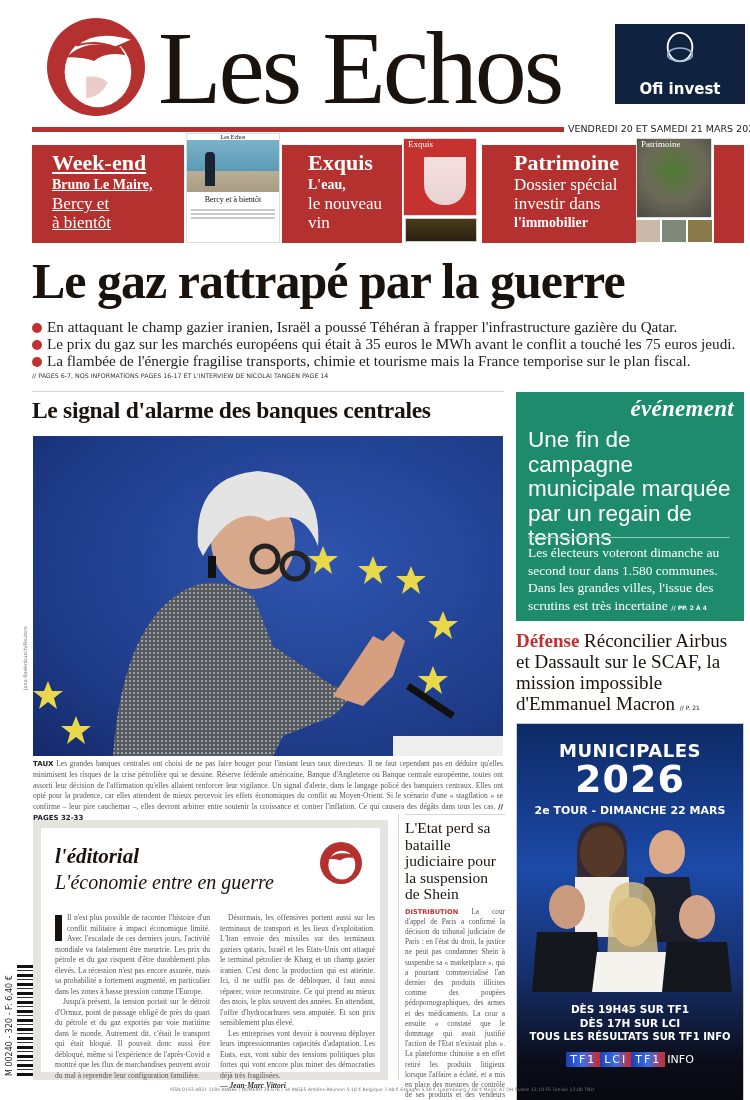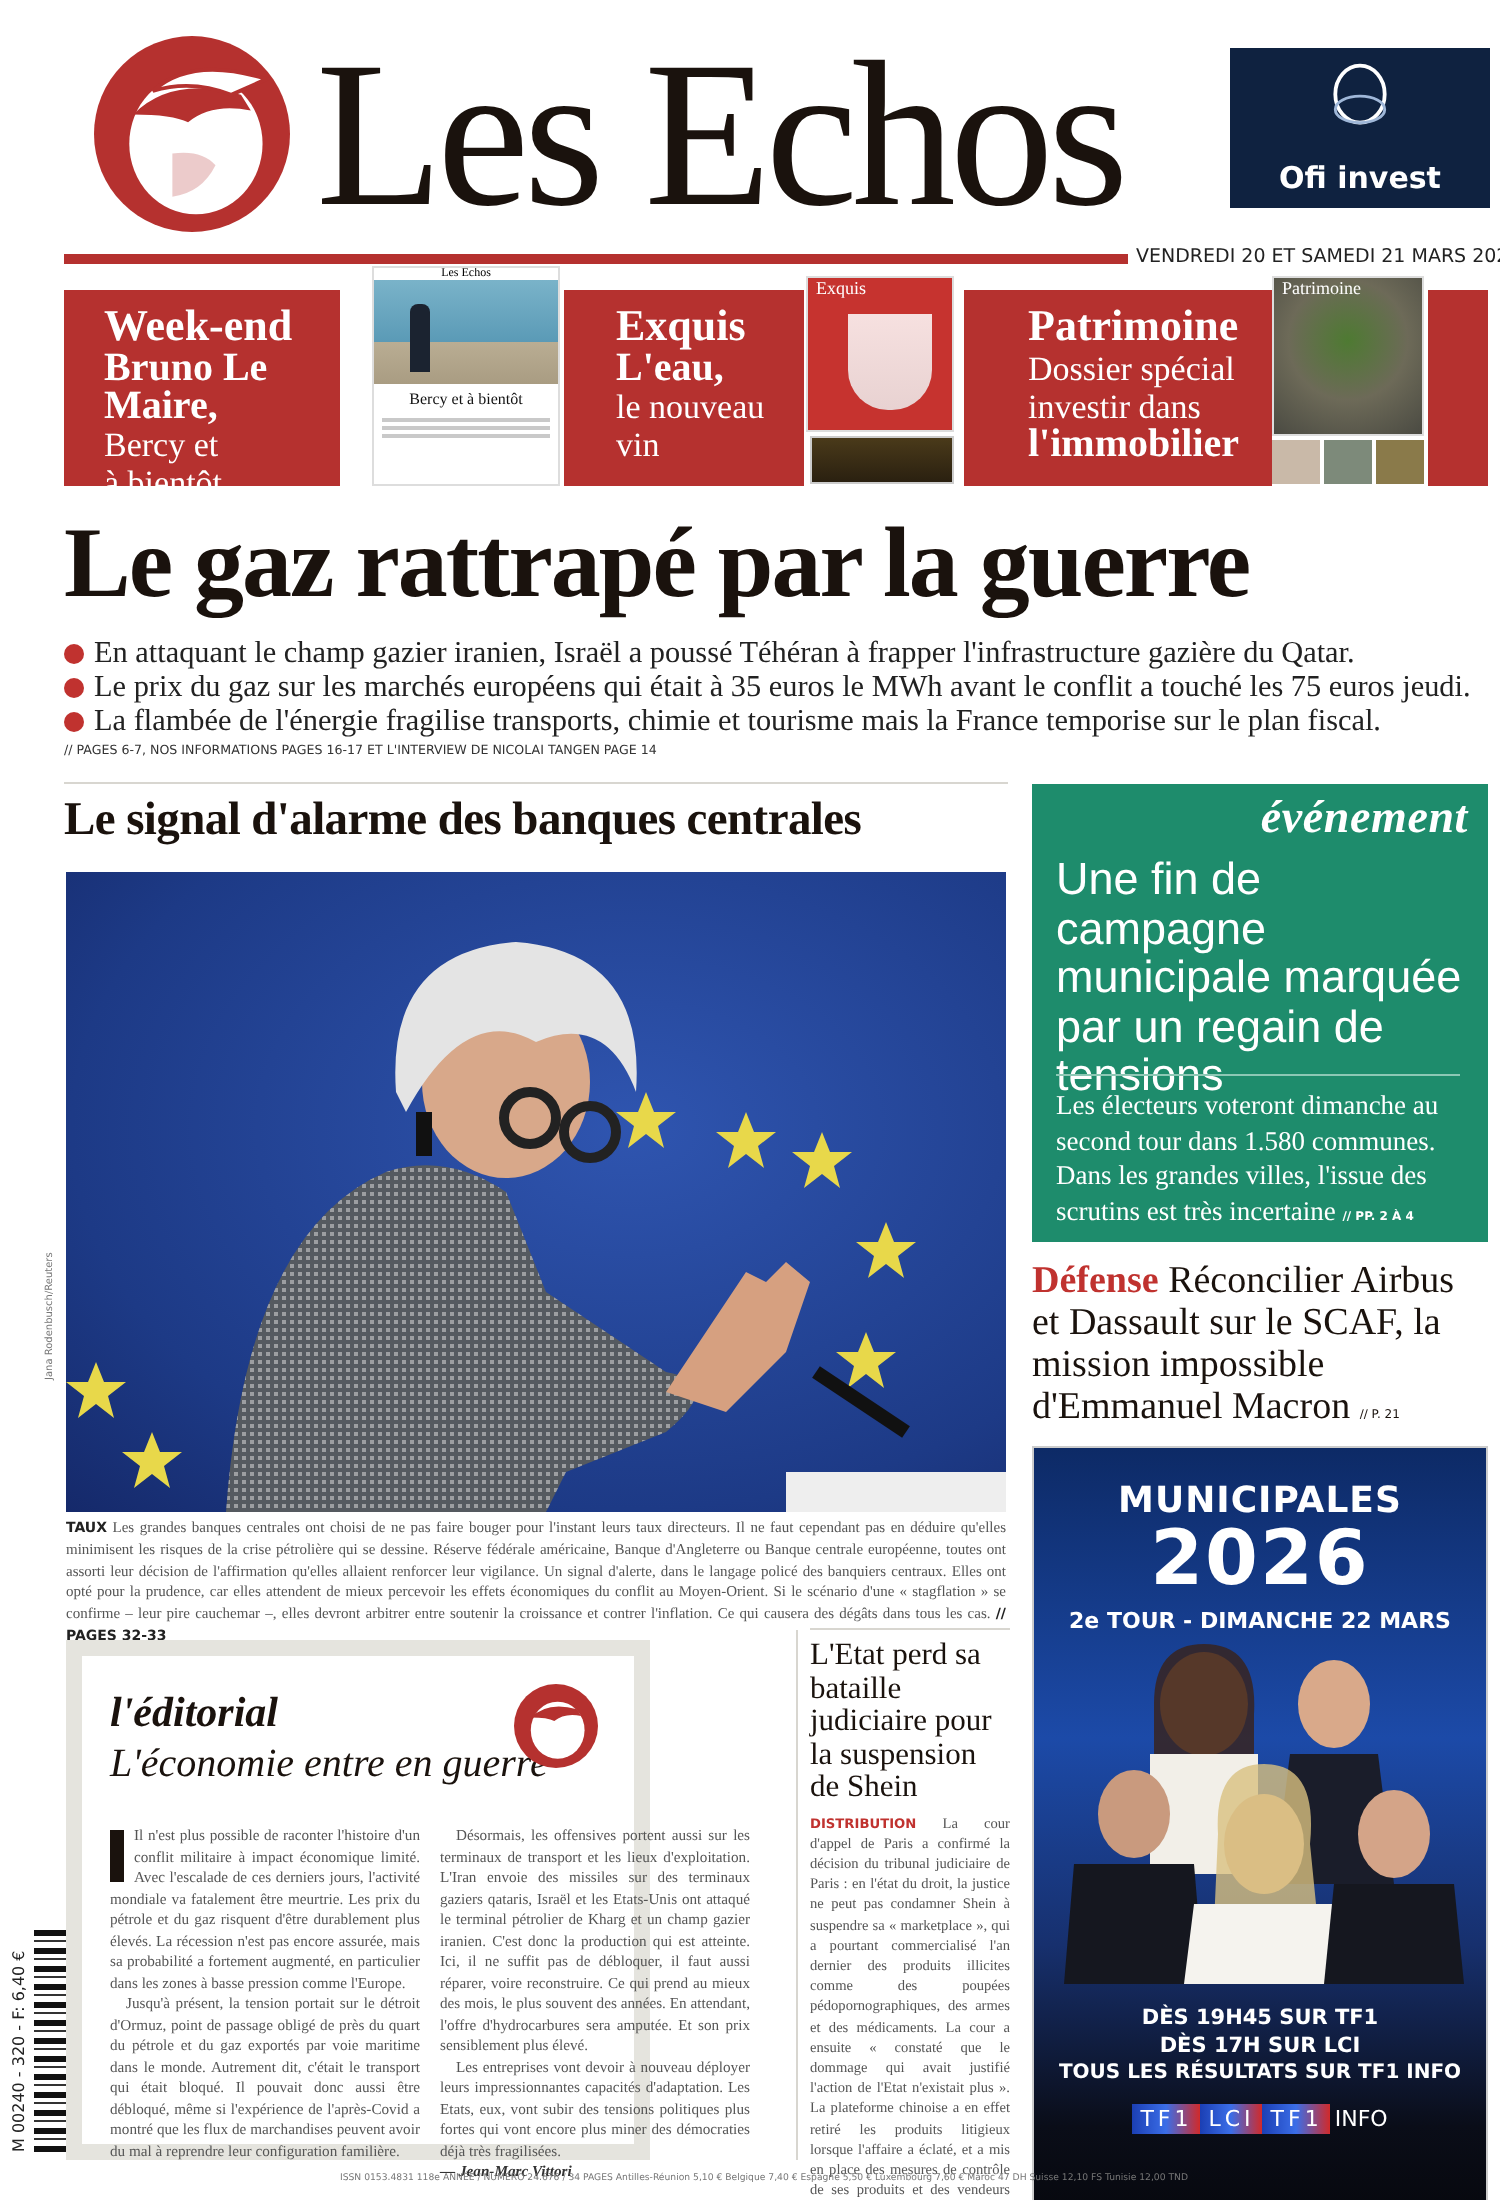--- a/index.html
+++ b/index.html
@@ -13,21 +13,21 @@
   .masthead-title { left: 158px; top: 8px; font-family: "Liberation Serif", serif; font-size: 104px; line-height: 120px; letter-spacing: -3px; color: #1a120d; font-weight: normal; }
   .sponsor { left: 615px; top: 24px; width: 130px; height: 80px; background: #0f2240; color: #fff; text-align: center; }
   .sponsor .ring { position: absolute; left: 46px; top: 6px; width: 38px; height: 38px; }
   .sponsor .name { position: absolute; left: 0; right: 0; bottom: 6px; font-family: "DejaVu Sans", sans-serif; font-weight: bold; font-size: 15px; }
   .red-rule { left: 32px; top: 127px; width: 532px; height: 5px; background: #b5312f; }
   .dateline { left: 568px; top: 123px; font-family: "DejaVu Sans", sans-serif; font-size: 9.5px; letter-spacing: 0; color: #222; white-space: nowrap; }
 
   
   .teaser { top: 145px; height: 98px; background: #b5312f; color: #fff; padding: 6px 8px 0 20px; font-family: "Liberation Serif", serif; }
   .teaser .kicker { font-weight: bold; font-size: 22px; line-height: 24px; }
-  .teaser .sub1 { font-weight: bold; font-size: 20px; line-height: 19px; }
+  .teaser .sub1 { font-weight: bold; font-size: 14px; line-height: 19px; }
   .teaser .sub { font-size: 17px; line-height: 19px; }
   .cover { background: #fff; border: 1px solid #ddd; overflow: hidden; }
   .cover .mast { font-size: 6px; text-align: center; font-family: "Liberation Serif", serif; color: #000; }
   .cover .img-sea { height: 52px; background: linear-gradient(#7ab3c9, #5a9ab6 60%, #b9ad93 60%, #a99c82); position: relative; }
   .cover .img-sea .man { position: absolute; left: 18px; top: 12px; width: 10px; height: 34px; background: #1b2330; border-radius: 4px 4px 0 0; }
   .cover .cap { font-size: 8px; padding: 3px 4px; color: #111; font-family: "Liberation Serif", serif; text-align: center; }
   .cover .lines { margin: 2px 4px; height: 2px; background: #c9c9c9; }
   .cover-exquis { background: #c6332f; }
   .cover-exquis .glass { position: absolute; left: 20px; top: 18px; width: 42px; height: 48px; border-radius: 0 0 20px 20px; background: linear-gradient(#fff, #eee); opacity: 0.85; }
   .cover-patri { background: #5b6646; }
@@ -68,21 +68,21 @@
   .ad .t2 { position: absolute; top: 33px; left: 0; right: 0; font-family: "DejaVu Sans", sans-serif; font-weight: bold; font-size: 38px; letter-spacing: 1px; }
   .ad .t3 { position: absolute; top: 80px; left: 0; right: 0; font-family: "DejaVu Sans", sans-serif; font-weight: bold; font-size: 11px; }
   .ad .people { position: absolute; top: 98px; left: 0; width: 228px; height: 170px; }
   .ad .l1, .ad .l2, .ad .l3 { position: absolute; left: 0; right: 0; font-family: "DejaVu Sans", sans-serif; font-weight: bold; font-size: 10.5px; }
   .ad .l1 { top: 279px; } .ad .l2 { top: 293px; } .ad .l3 { top: 307px; font-size: 10px; }
   .ad .logos { position: absolute; top: 328px; left: 0; right: 0; display: flex; justify-content: center; gap: 0; font-family: "DejaVu Sans", sans-serif; font-weight: normal; font-size: 11px; }
   .ad .logo-chip { background: linear-gradient(90deg, #1b3fb4, #3b6ee8 50%, #d12a2a); padding: 1px 4px; letter-spacing: 2px; }
   .ad .logo-info { display: flex; align-items: center; gap: 2px; }
 
   
-  .editorial { left: 33px; top: 820px; width: 292px; height: 260px; background: #e5e4de; padding: 8px; }
+  .editorial { left: 33px; top: 820px; width: 355px; height: 260px; background: #e5e4de; padding: 8px; }
   .editorial .inner { position: absolute; left: 8px; top: 8px; right: 8px; bottom: 8px; background: #fff; }
   .editorial .kicker { position: absolute; left: 14px; top: 16px; font-family: "Liberation Serif", serif; font-style: italic; font-weight: bold; font-size: 21px; color: #1a120d; }
   .editorial .title { position: absolute; left: 14px; top: 43px; font-family: "Liberation Serif", serif; font-style: italic; font-size: 20px; color: #1a120d; white-space: nowrap; }
   .editorial .mini-logo { position: absolute; right: 18px; top: 14px; width: 42px; height: 42px; border-radius: 50%; background: #b5312f; overflow: hidden; }
   .editorial .cols { position: absolute; left: 14px; top: 85px; width: 320px; display: flex; gap: 10px; font-family: "Liberation Serif", serif; font-size: 7.6px; line-height: 10.5px; color: #555; text-align: justify; }
   .editorial .col { flex: 1; }
   .editorial .col p { text-indent: 8px; }
   .editorial .col p.first { text-indent: 0; }
   .editorial .dropcap { float: left; width: 7px; height: 26px; background: #1a120d; margin: 2px 5px 0 0; }
   .editorial .sign { font-style: italic; font-weight: bold; color: #333; text-indent: 0 !important; }
@@ -113,21 +113,21 @@
 <div class="abs sponsor">
   <svg class="ring" viewBox="0 0 40 40">
     <ellipse cx="20" cy="18" rx="13" ry="15" fill="none" stroke="#fff" stroke-width="2"></ellipse>
     <ellipse cx="20" cy="26" rx="13" ry="7" fill="none" stroke="#9fb7d8" stroke-width="1.5"></ellipse>
   </svg>
   <div class="name">Ofi invest</div>
 </div>
 <div class="abs red-rule"></div>
 <div class="abs dateline">VENDREDI 20  ET SAMEDI 21 MARS 2026</div>
 
-<div class="abs teaser" style="left:32px;width:138px;">
+<div class="abs teaser" style="left:32px;width:152px;text-decoration:underline;">
   <div class="kicker">Week-end</div>
   <div class="sub1">Bruno Le Maire,</div>
   <div class="sub">Bercy et</div>
   <div class="sub">à bientôt</div>
 </div>
 <div class="abs cover" style="left:186px;top:133px;width:94px;height:110px;">
   <div class="mast">Les Echos</div>
   <div class="img-sea">
       <div class="man"></div>
     </div>

